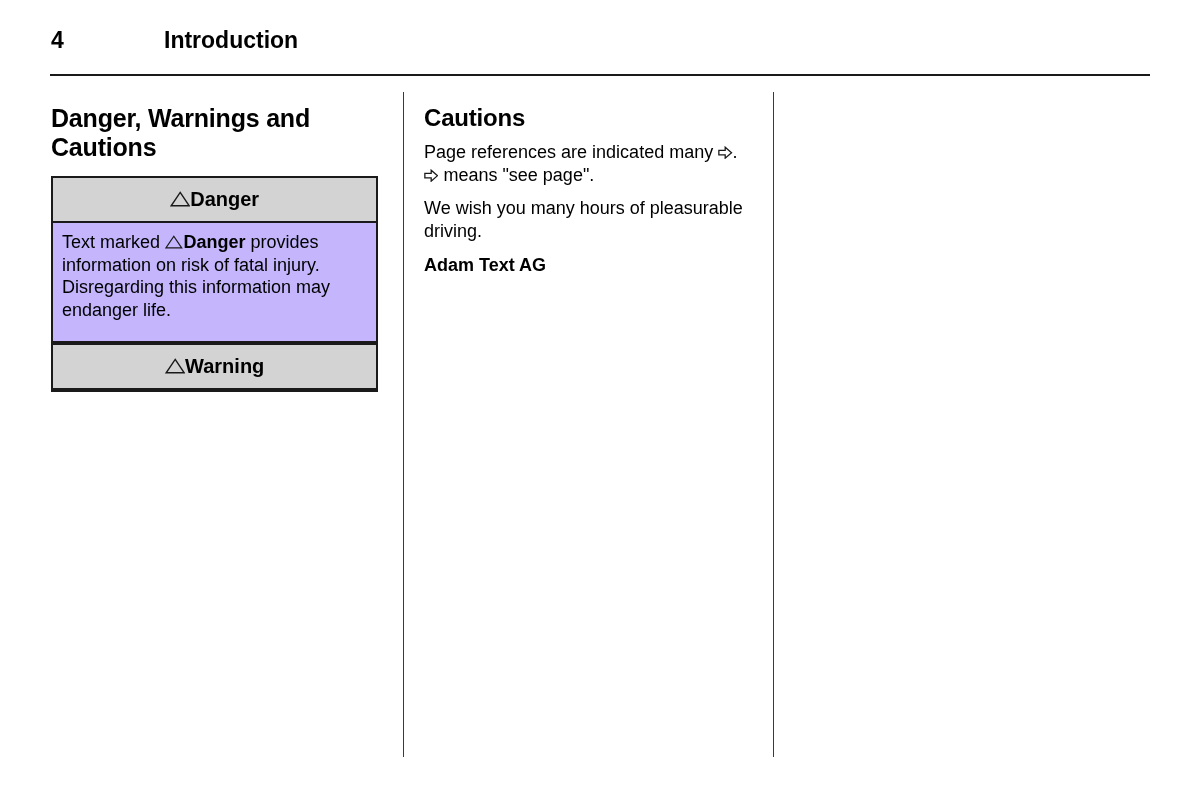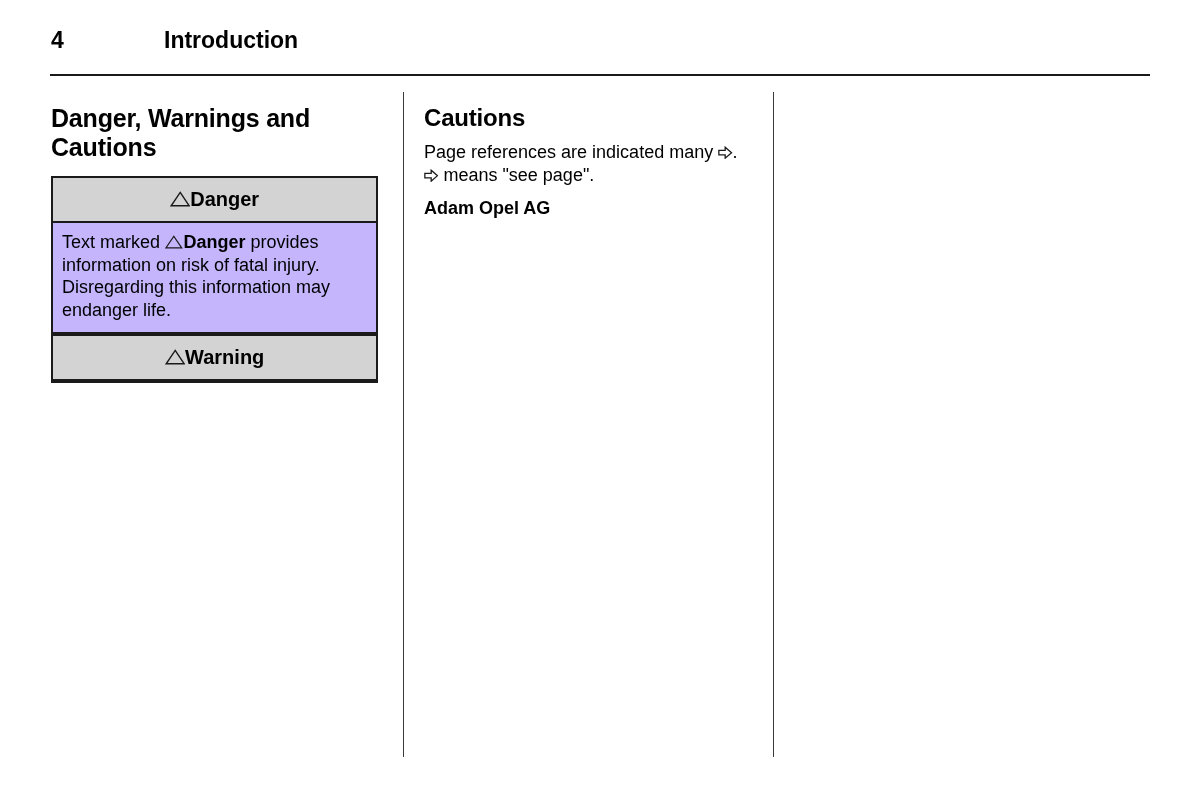--- a/index.html
+++ b/index.html
@@ -110,21 +110,21 @@
     font-size: 20px;
     font-weight: bold;
     line-height: 24px;
     padding: 9px 6px 10px 6px;
   }
   .notice-header.shaded { background: #d3d3d3; }
   .notice-header.plain  { background: #ffffff; }
   .notice-body {
     font-size: 18px;
     line-height: 22.5px;
-    padding: 8px 9px 11px 9px;
+    padding: 8px 9px 20px 9px;
   }
   .notice-body b { font-weight: bold; }
 
   
   .tri {
     display: inline-block;
     width: 1.02em;
     height: 0.80em;
     vertical-align: -0.04em;
     position: relative;
@@ -226,18 +226,19 @@
         </svg>
       </span><span>.</span></span><br>
       <span class="arw">
         <svg viewBox="0 0 100 92" xmlns="http://www.w3.org/2000/svg">
           <polygon points="6,30 50,30 50,8 94,46 50,84 50,62 6,62" fill="none" stroke="#1a1a1a" stroke-width="9" stroke-linejoin="miter"></polygon>
         </svg>
       </span>
       <span>means "see page".</span>
     </p>
 
-
-    <p class="signature">Adam Opel AG</p>
+    <p class="para">We wish you many hours of pleasurable driving.</p>
+
+    <p class="signature">Adam Text AG</p>
 
   </div>
 
 </div>
 
 </body></html>

